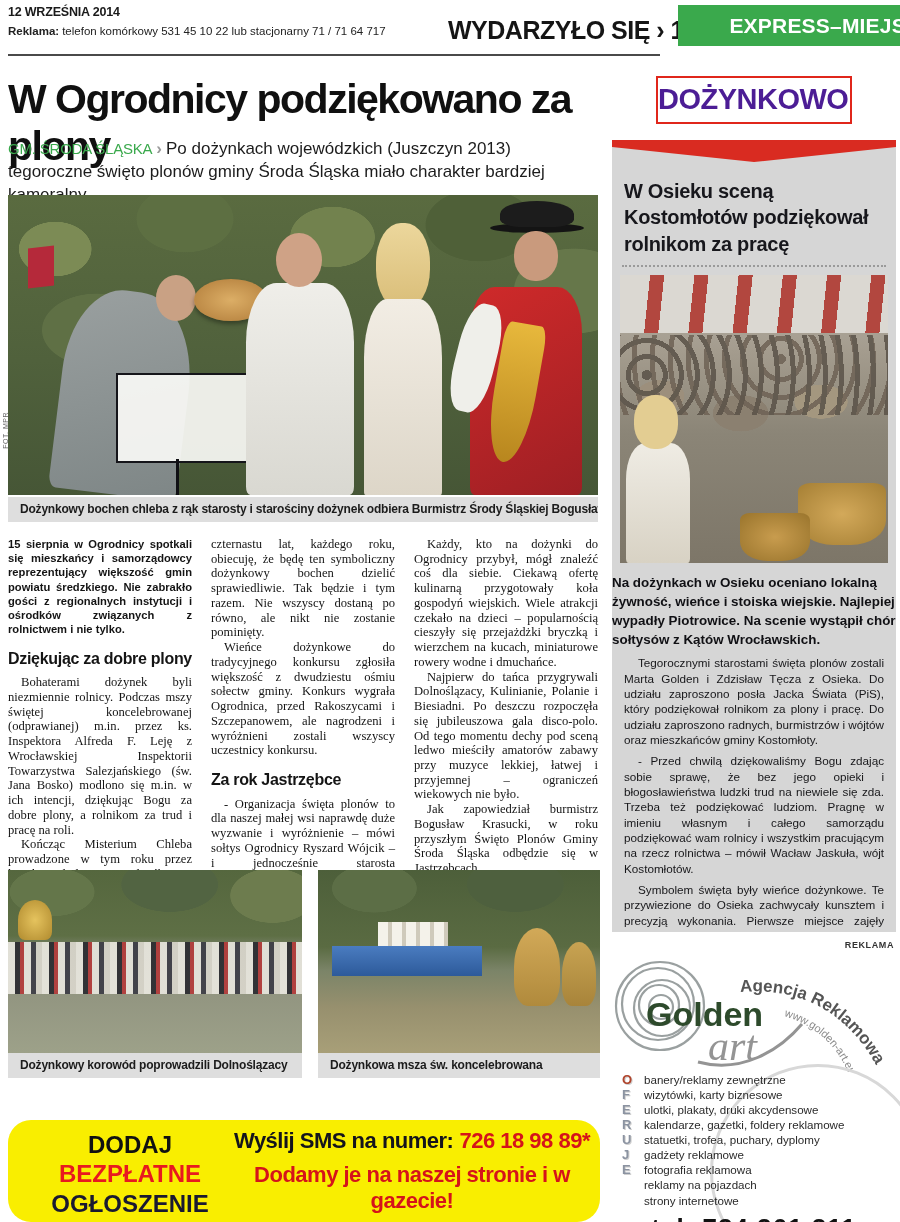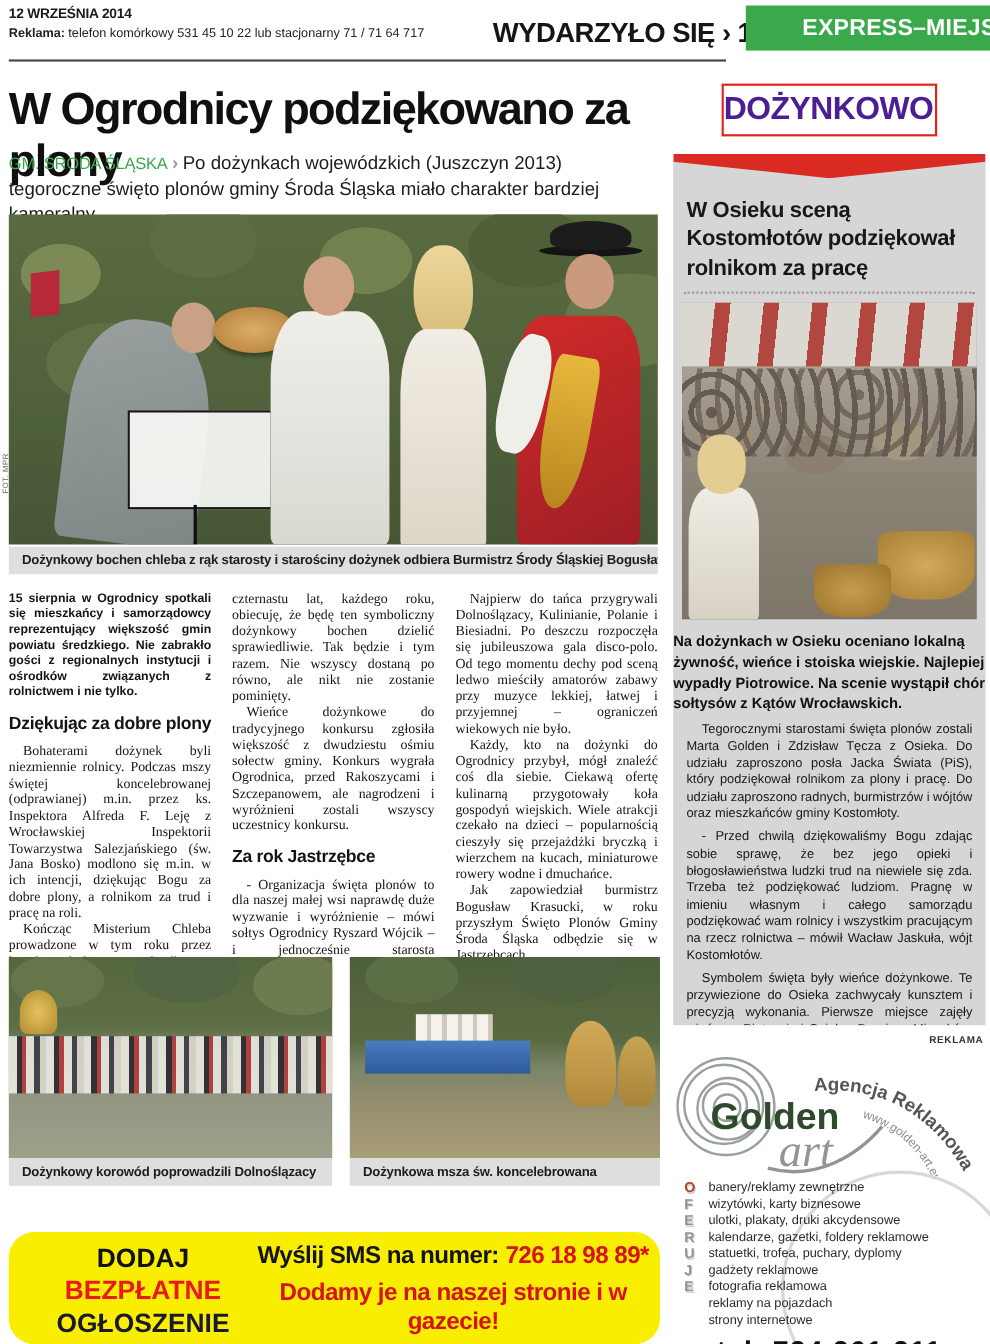--- a/index.html
+++ b/index.html
@@ -204,22 +204,22 @@
         <p class="ind">Bohaterami dożynek byli niezmiennie rolnicy. Podczas mszy świętej koncelebrowanej (odprawianej) m.in. przez ks. Inspektora Alfreda F. Leję z Wrocławskiej Inspektorii Towarzystwa Salezjańskiego (św. Jana Bosko) modlono się m.in. w ich intencji, dziękując Bogu za dobre plony, a rolnikom za trud i pracę na roli.</p>
         <p class="ind">Kończąc Misterium Chleba prowadzone w tym roku przez kapelę ludową Dolnoślązacy, Burmistrz Środy Śląskiej Bogusław Krasucki powiedział: - Od</p>
       </div>
       <div class="col">
         <p>czternastu lat, każdego roku, obiecuję, że będę ten symboliczny dożynkowy bochen dzielić sprawiedliwie. Tak będzie i tym razem. Nie wszyscy dostaną po równo, ale nikt nie zostanie pominięty.</p>
         <p class="ind">Wieńce dożynkowe do tradycyjnego konkursu zgłosiła większość z dwudziestu ośmiu sołectw gminy. Konkurs wygrała Ogrodnica, przed Rakoszycami i Szczepanowem, ale nagrodzeni i wyróżnieni zostali wszyscy uczestnicy konkursu.</p>
         <p class="subhead">Za rok Jastrzębce</p>
         <p class="ind">- Organizacja święta plonów to dla naszej małej wsi naprawdę duże wyzwanie i wyróżnienie – mówi sołtys Ogrodnicy Ryszard Wójcik – i jednocześnie starosta tegorocznych dożynek (ze starościną Aleksandrą Gęsikowską). – I mam nadzieję, że temu wyzwaniu udało nam się sprostać.</p>
       </div>
       <div class="col">
+        <p class="ind">Każdy, kto na dożynki do Ogrodnicy przybył, mógł znaleźć coś dla siebie. Ciekawą ofertę kulinarną przygotowały koła gospodyń wiejskich. Wiele atrakcji czekało na dzieci – popularnością cieszyły się przejażdżki bryczką i wierzchem na kucach, miniaturowe rowery wodne i dmuchańce.</p>
         <p class="ind">Najpierw do tańca przygrywali Dolnoślązacy, Kulinianie, Polanie i Biesiadni. Po deszczu rozpoczęła się jubileuszowa gala disco-polo. Od tego momentu dechy pod sceną ledwo mieściły amatorów zabawy przy muzyce lekkiej, łatwej i przyjemnej – ograniczeń wiekowych nie było.</p>
-        <p class="ind">Każdy, kto na dożynki do Ogrodnicy przybył, mógł znaleźć coś dla siebie. Ciekawą ofertę kulinarną przygotowały koła gospodyń wiejskich. Wiele atrakcji czekało na dzieci – popularnością cieszyły się przejażdżki bryczką i wierzchem na kucach, miniaturowe rowery wodne i dmuchańce.</p>
         <p class="ind">Jak zapowiedział burmistrz Bogusław Krasucki, w roku przyszłym Święto Plonów Gminy Środa Śląska odbędzie się w Jastrzębcach.</p>
 
       </div>
     </div>
 
     <div class="abs photo-b photo-b-left">
       <div class="ph pb-crowd"></div>
       <div class="ph pb-crown"></div>
     </div>
     <div class="abs photo-b photo-b-right">

